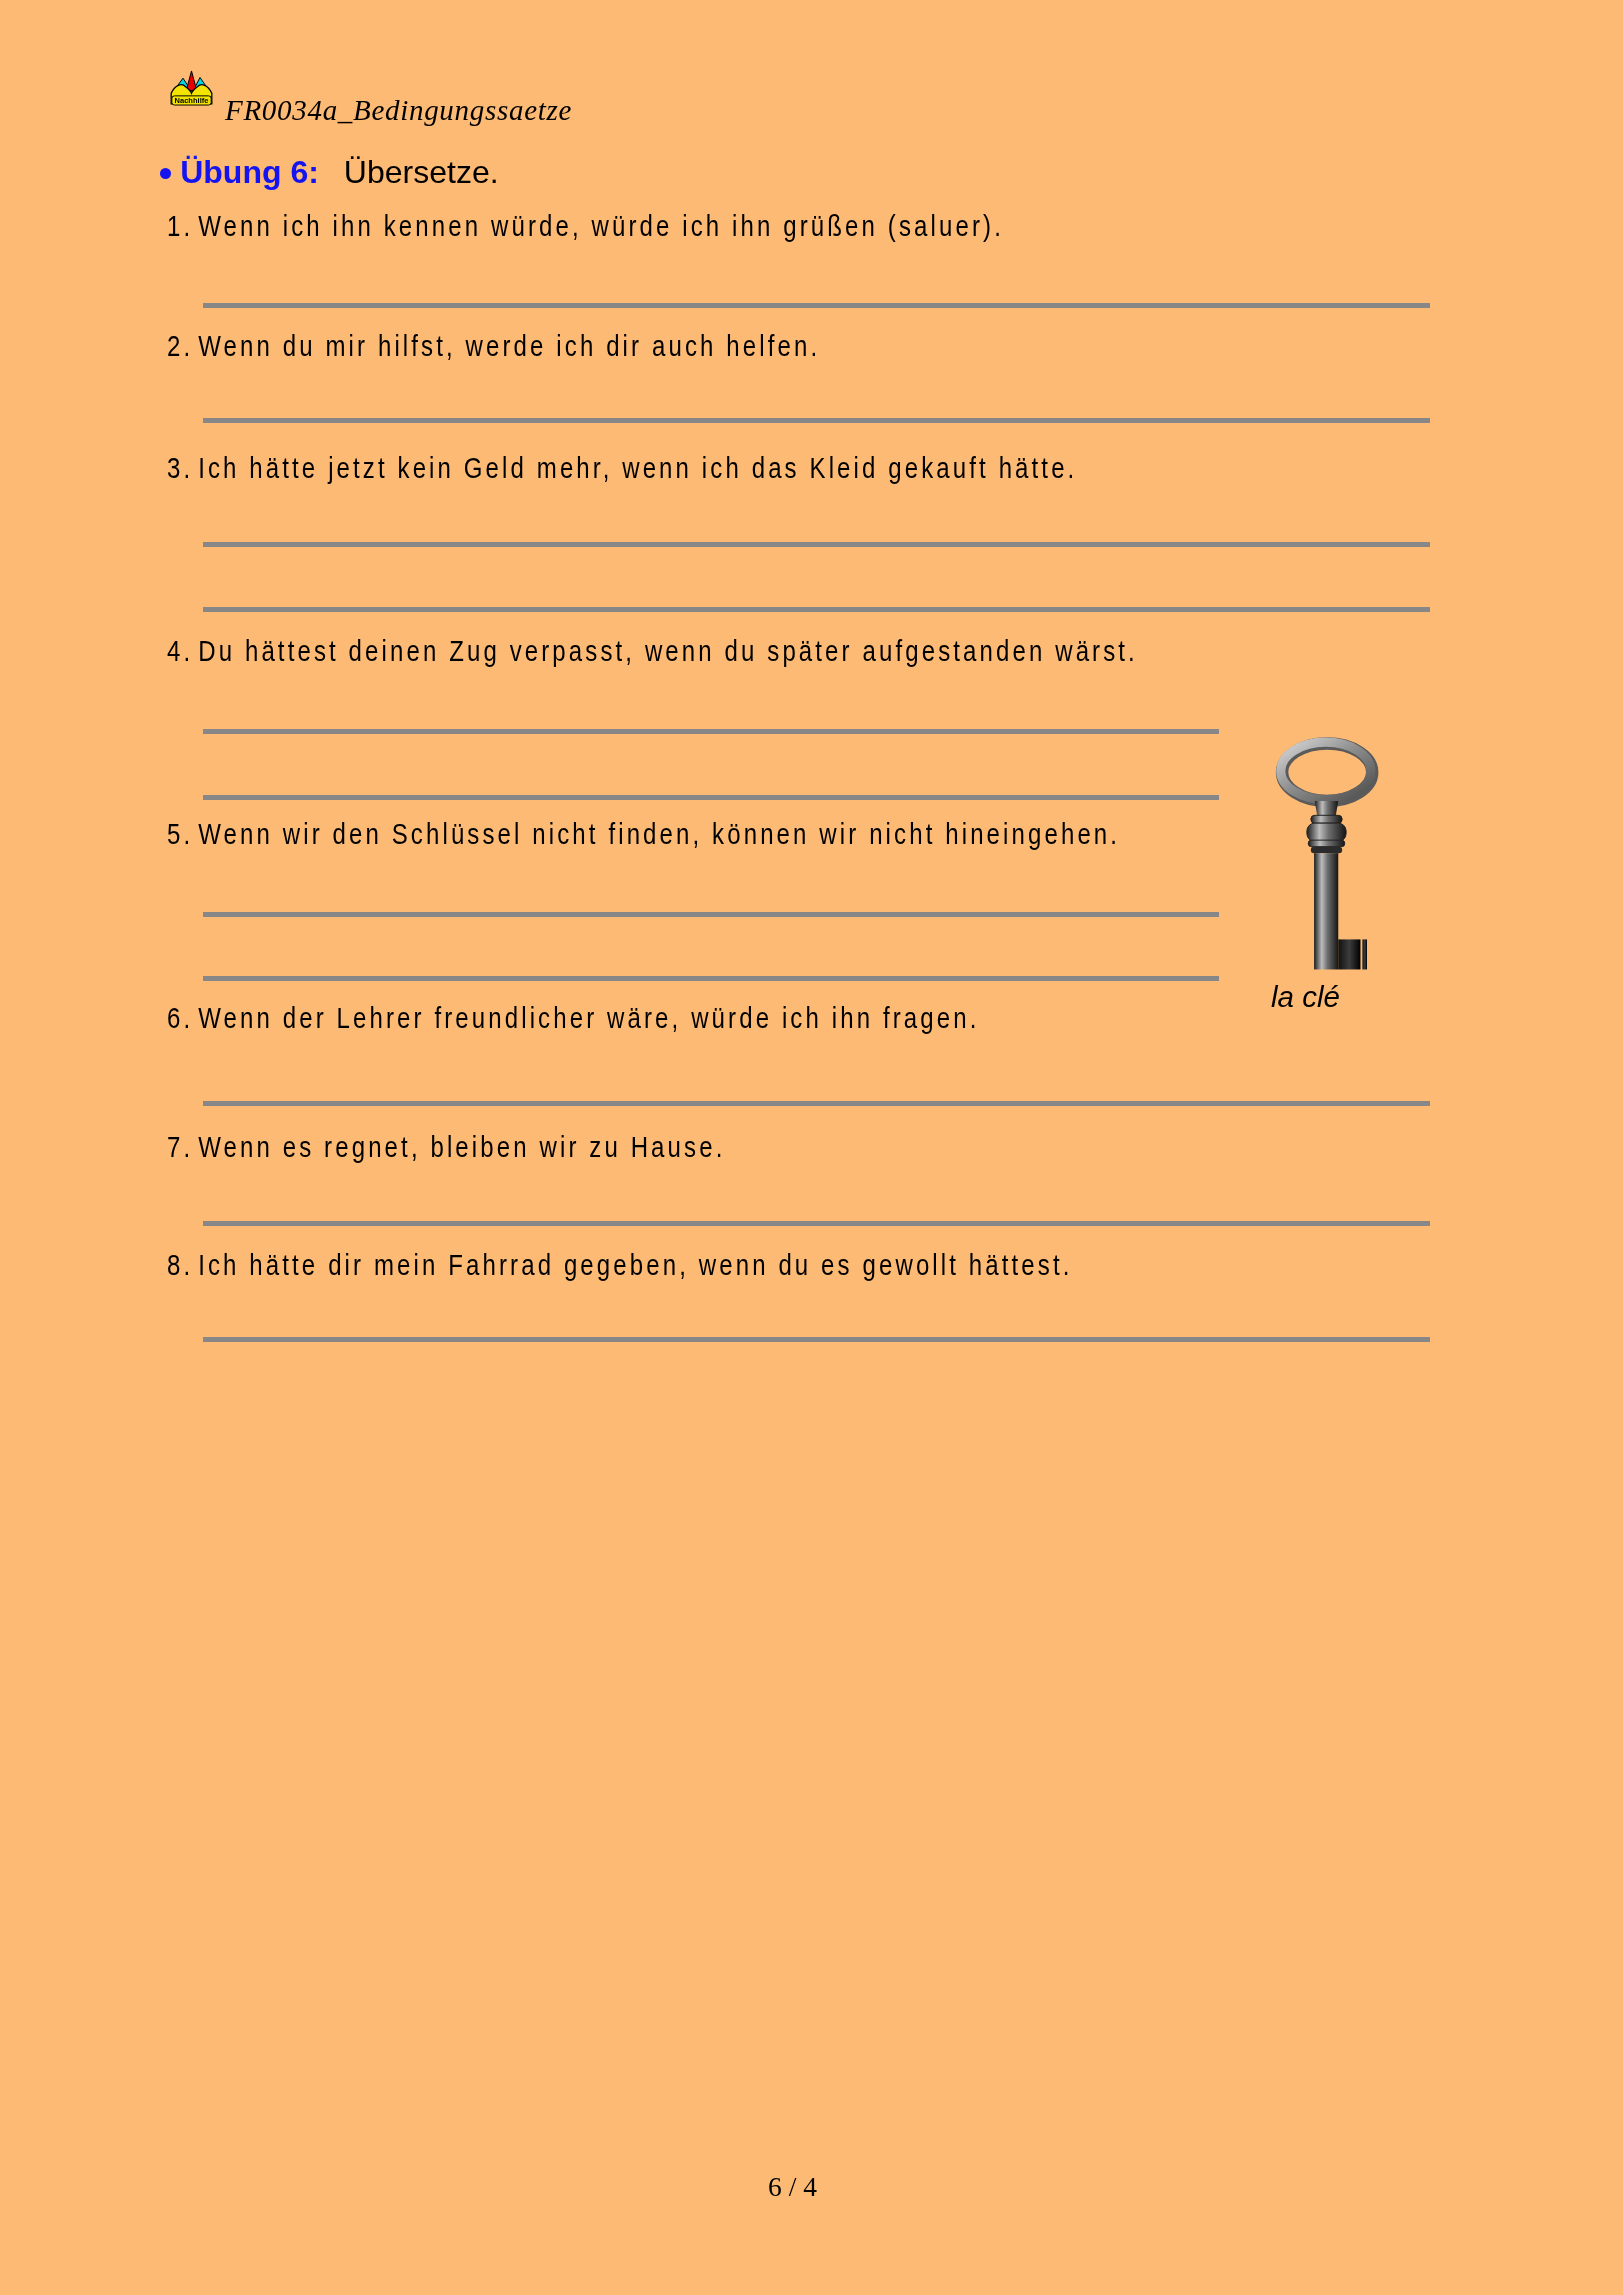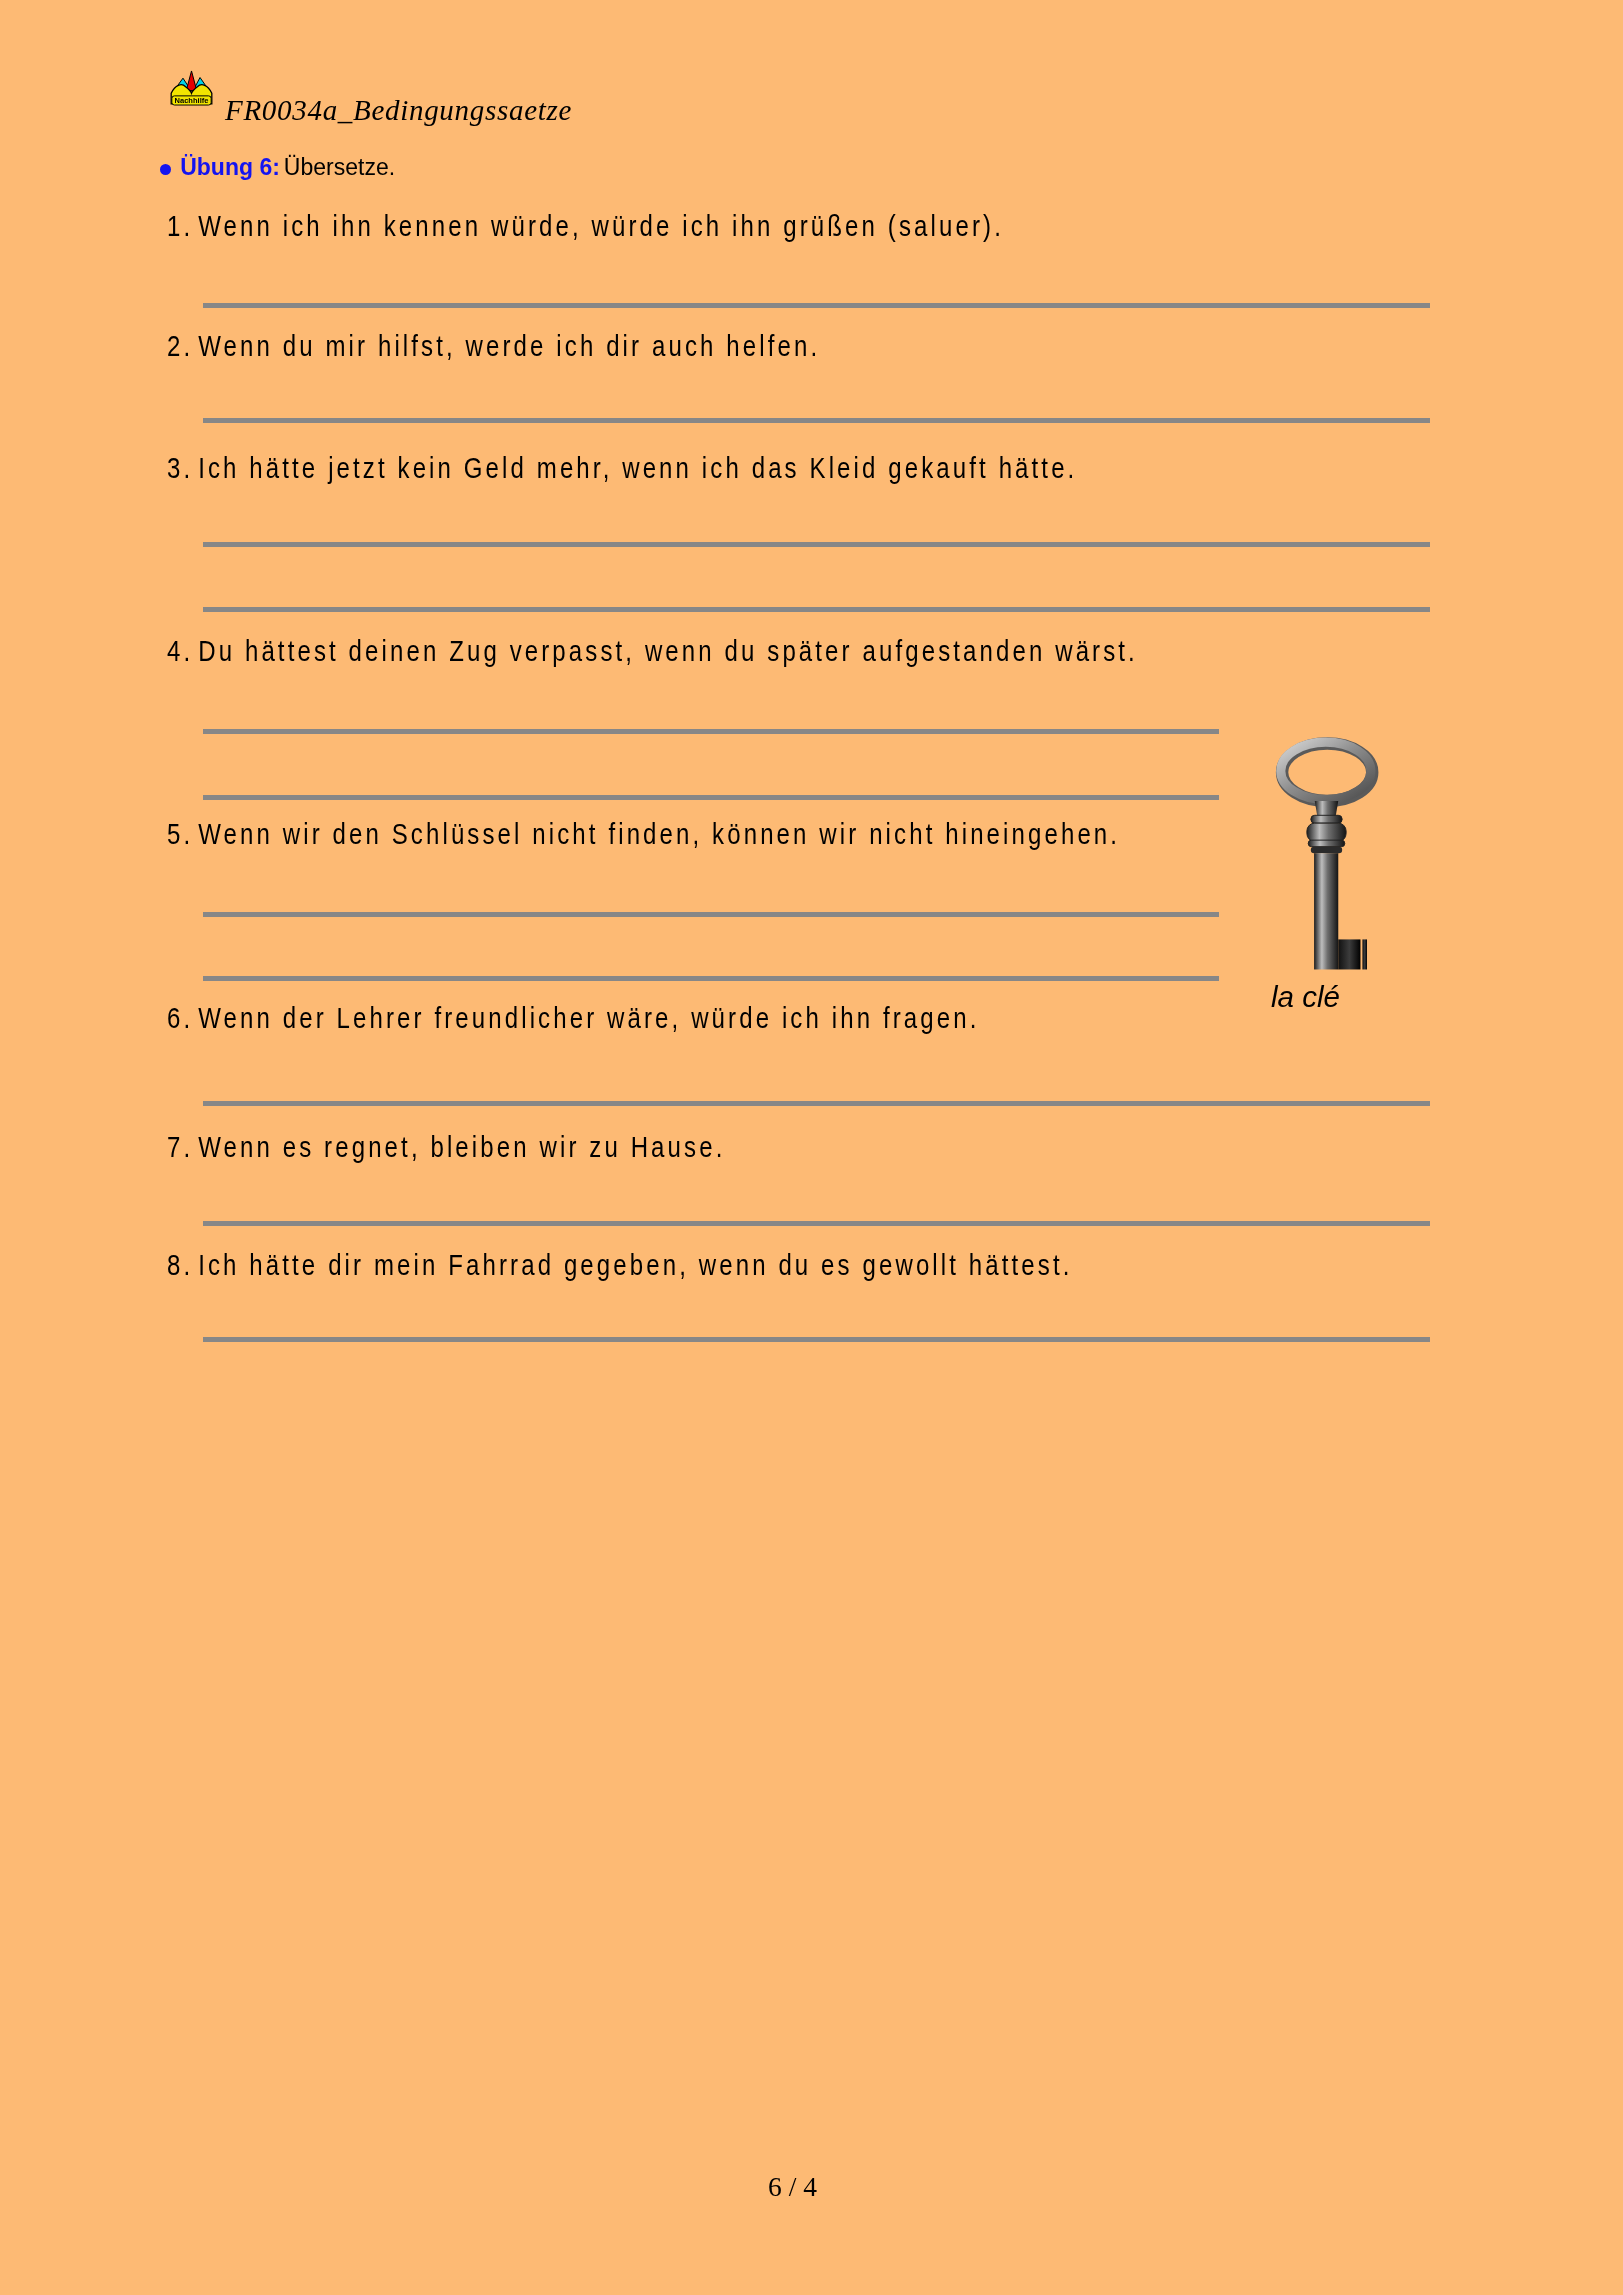--- a/index.html
+++ b/index.html
@@ -11,27 +11,27 @@
     font-family:"Liberation Sans", sans-serif;
     color:#000;
   }
   
   .doc-title{
     position:absolute;left:225px;top:96px;
     font-family:"Liberation Serif", serif;
     font-style:italic;font-size:29px;line-height:1;letter-spacing:0.7px;
   }
   
-  .heading{position:absolute;left:160px;top:156px;display:flex;align-items:flex-end;font-size:23px;line-height:1;}
+  .heading{position:absolute;left:160px;top:156px;display:flex;align-items:flex-end;font-size:32px;line-height:1;}
   .heading .bullet{
     width:11px;height:11px;border-radius:50%;
     background:#1414f0;align-self:center;margin-right:9.2px;margin-top:3.9px;
   }
   .heading .label{color:#1414f0;font-weight:bold;}
-  .heading .instruction{color:#000;margin-left:4px;}
+  .heading .instruction{color:#000;margin-left:25px;}
   
   .ex-item{
     position:absolute;left:167px;
     display:flex;white-space:nowrap;
     font-size:30px;line-height:1;letter-spacing:3.9px;
     transform:scaleX(0.8);transform-origin:0 0;
   }
   .ex-num{min-width:39px;}
   
   .answer-line{

